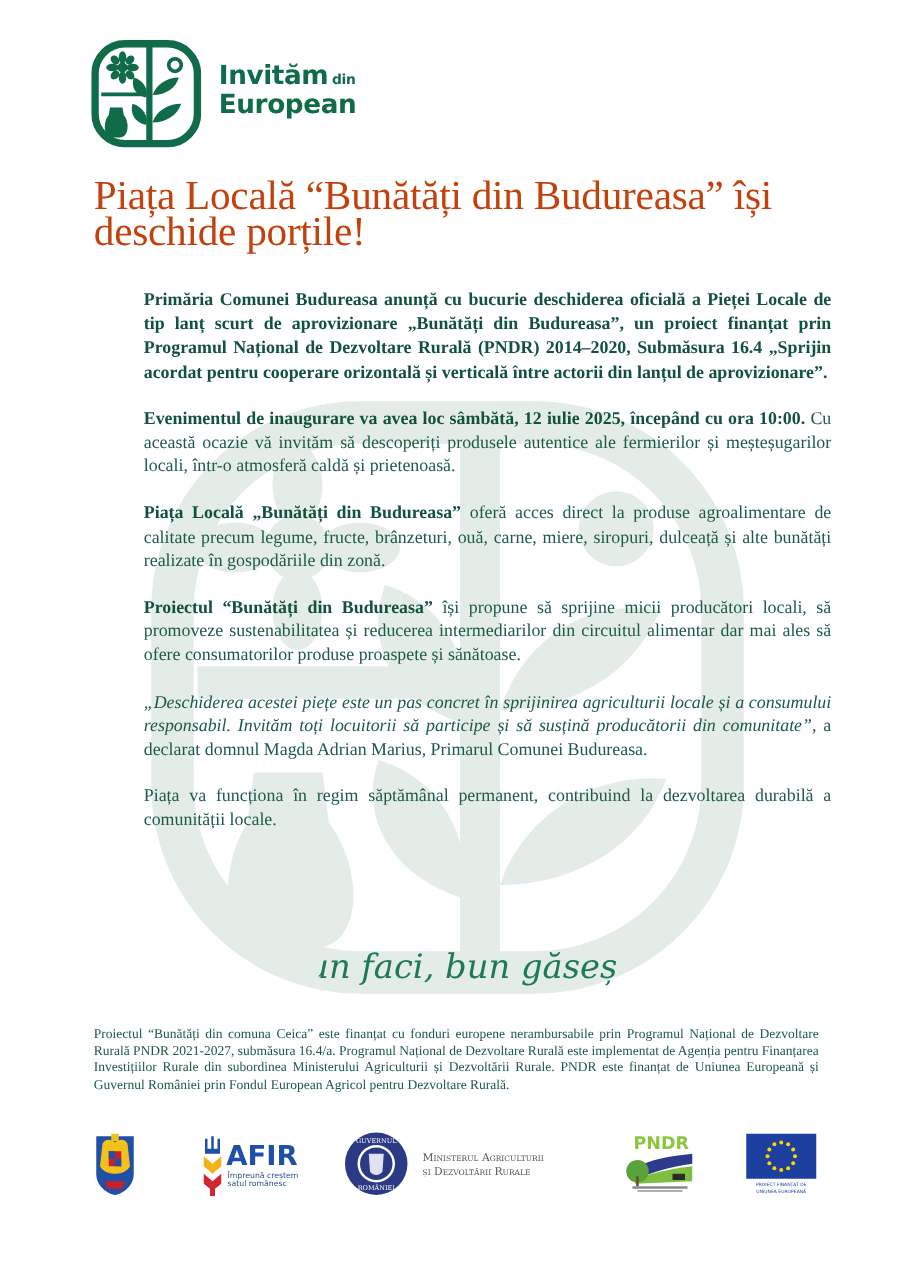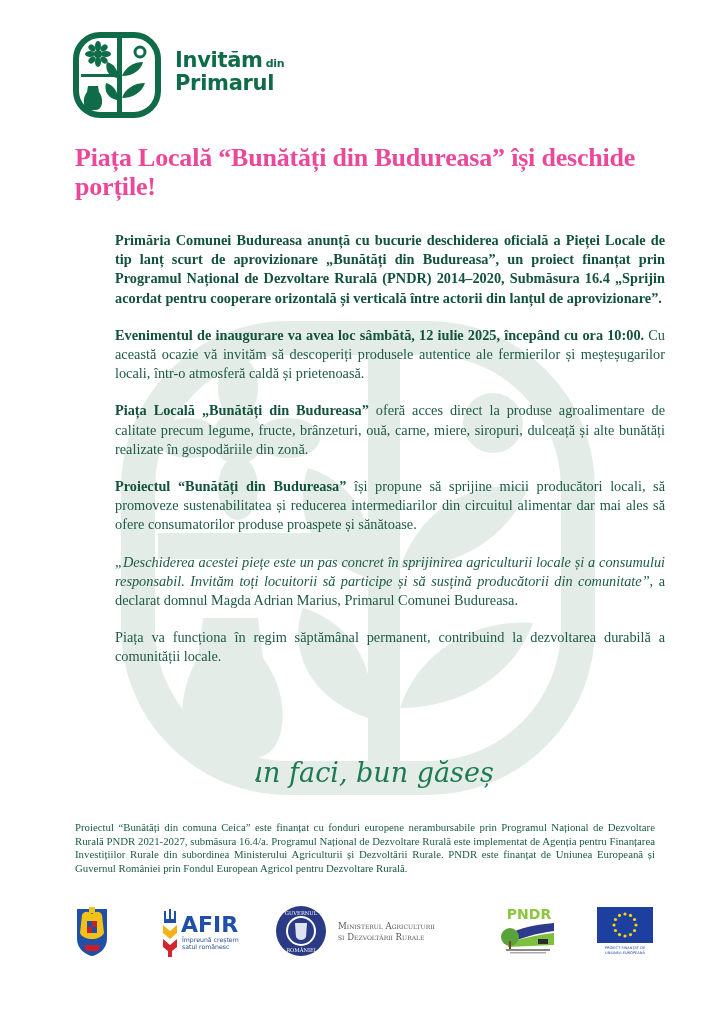--- a/index.html
+++ b/index.html
@@ -11,21 +11,21 @@
     .page { position: absolute; left: 0; top: 0; width: 724px; height: 1024px; z-index: 1; }
 
     
     .logo { position: absolute; left: 73px; top: 32px; width: 88px; height: 86px; }
     .brand { position: absolute; left: 175px; top: 50px; color: #0f6b48; font-family: "DejaVu Sans", sans-serif; font-weight: bold; line-height: 1; }
     .brand .b1 { font-size: 21px; letter-spacing: -0.3px; display: block; }
     .brand .b1 small { font-size: 11px; font-weight: bold; margin-left: 3px; }
     .brand .b2 { font-size: 21px; letter-spacing: -0.3px; display: block; margin-top: 2px; }
 
     
-    .title { position: absolute; left: 75px; top: 143px; width: 590px; font-size: 26px; line-height: 29px; font-weight: bold; color: #ec4899; letter-spacing: -0.2px; }
+    .title { position: absolute; left: 75px; top: 143px; width: 590px; font-size: 33px; line-height: 29px; font-weight: normal; color: #c2410c; letter-spacing: -0.2px; }
 
     .content { position: absolute; left: 75px; top: 231px; width: 590px; font-size: 14.3px; line-height: 19.2px; text-align: justify; color: #1d5a43; }
     .content p { margin-bottom: 18px; margin-left: 40px; }
     .content b { color: #12523a; }
     .content i { color: #1d5a43; }
     .content .cta { font-size: 16.5px; font-weight: bold; color: #12523a; margin-top: -2px; }
 
     .slogan { position: absolute; left: 255px; top: 740px; width: 240px; height: 64px; }
 
     .footer-note { position: absolute; left: 75px; top: 821px; width: 580px; font-size: 10.8px; line-height: 13.6px; text-align: justify; color: #1d5a43; }
@@ -82,21 +82,21 @@
     </g>
     <circle cx="67" cy="20" r="5" fill="none" stroke="#0f6b48" stroke-width="3"></circle>
     <path d="M44 46 C 34 44, 32 36, 34 30 C 42 32, 46 40, 44 46 Z" fill="#0f6b48"></path>
     <path d="M49 44 C 60 44, 68 38, 70 30 C 60 30, 52 36, 49 44 Z" fill="#0f6b48"></path>
     <path d="M44 68 C 34 66, 31 58, 33 51 C 41 53, 46 61, 44 68 Z" fill="#0f6b48"></path>
     <path d="M49 66 C 60 66, 69 60, 72 51 C 61 51, 52 57, 49 66 Z" fill="#0f6b48"></path>
     <path d="M17 78 C 10 78, 9 66, 14 60 L 15 54 L 25 54 L 26 60 C 31 66, 30 78, 23 78 Z" fill="#0f6b48"></path>
   </svg>
   <div class="brand">
     <span class="b1"><span>Invităm</span><small>din</small></span>
-    <span class="b2">Primarul</span>
+    <span class="b2">European</span>
   </div>
 
   <h1 class="title">Piața Locală “Bunătăți din Budureasa” își deschide porțile!</h1>
 
   <div class="content">
     <p><b>Primăria Comunei Budureasa anunță cu bucurie deschiderea oficială a Pieței Locale de tip lanț scurt de aprovizionare „Bunătăți din Budureasa”, un proiect finanțat prin Programul Național de Dezvoltare Rurală (PNDR) 2014–2020, Submăsura 16.4 „Sprijin acordat pentru cooperare orizontală și verticală între actorii din lanțul de aprovizionare”.</b></p>
     <p><b>Evenimentul de inaugurare va avea loc sâmbătă, 12 iulie 2025, începând cu ora 10:00.</b><span> Cu această ocazie vă invităm să descoperiți produsele autentice ale fermierilor și meșteșugarilor locali, într-o atmosferă caldă și prietenoasă.</span></p>
     <p><b>Piața Locală „Bunătăți din Budureasa”</b><span> oferă acces direct la produse agroalimentare de calitate precum legume, fructe, brânzeturi, ouă, carne, miere, siropuri, dulceață și alte bunătăți realizate în gospodăriile din zonă.</span></p>
     <p><b>Proiectul “Bunătăți din Budureasa”</b><span> își propune să sprijine micii producători locali, să promoveze sustenabilitatea și reducerea intermediarilor din circuitul alimentar dar mai ales să ofere consumatorilor produse proaspete și sănătoase.</span></p>
     <p><i>„Deschiderea acestei piețe este un pas concret în sprijinirea agriculturii locale și a consumului responsabil. Invităm toți locuitorii să participe și să susțină producătorii din comunitate”</i><span>, a declarat domnul Magda Adrian Marius, Primarul Comunei Budureasa.</span></p>

